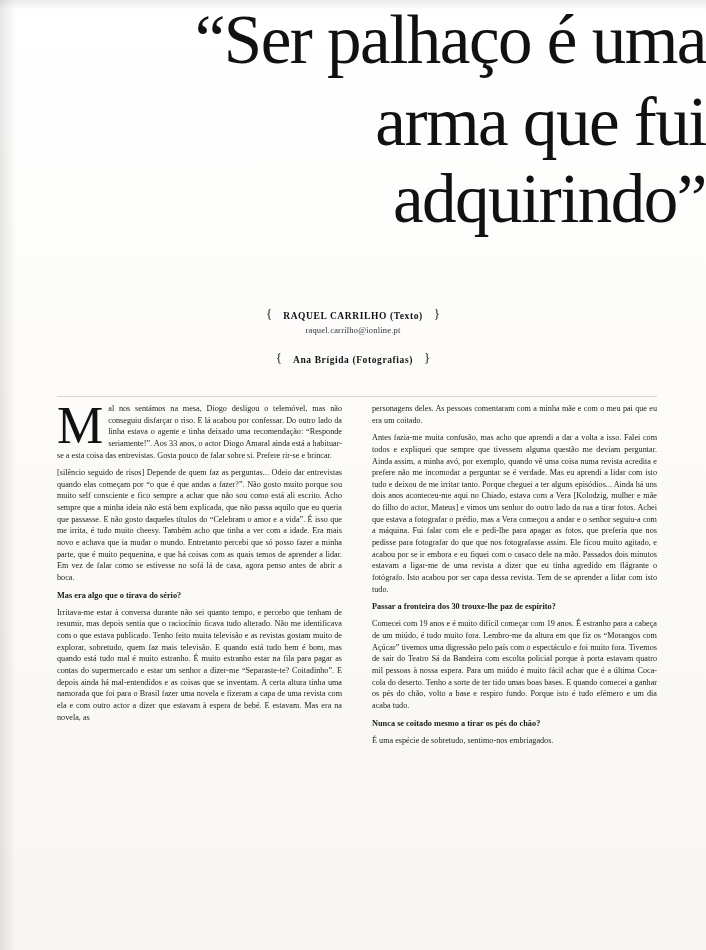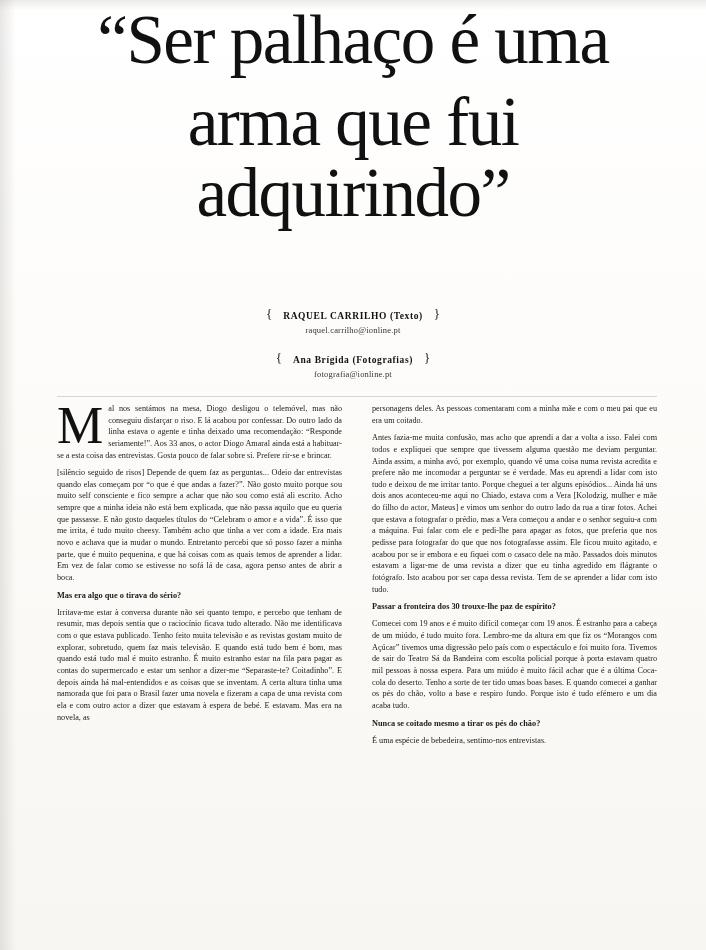--- a/index.html
+++ b/index.html
@@ -29,31 +29,31 @@
       linear-gradient(180deg, #ffffff 0%, #fdfcfa 35%, #faf9f6 70%, #f7f6f3 100%);
     pointer-events: none;
   }
 
   
   .headline {
     position: absolute;
     top: 6px;
     left: 0;
     width: 706px;
-    text-align: center;
+    text-align: right;
     font-family: "Liberation Serif", serif;
     font-size: 66px;
     line-height: 0.99;
     letter-spacing: -1.5px;
     color: #111111;
     font-weight: 400;
   }
   .headline .l1 { display: block; font-size: 69px; }
   .headline .l2 { display: block; font-size: 69px; margin-top: 14px;}
-  .headline .l3 { display: block; font-size: 69px; margin-top: 2px;}
+  .headline .l3 { display: block; font-size: 69px; margin-top: 8px;}
 
   
   .credits {
     position: absolute;
     top: 305px;
     left: 0;
     width: 706px;
     text-align: center;
   }
   .credit-block { margin-bottom: 14px; }
@@ -158,35 +158,34 @@
     <div class="credit-block">
       <span class="brace">{</span>
       <span class="credit-name">RAQUEL CARRILHO (Texto)</span>
       <span class="brace">}</span>
       <span class="credit-mail">raquel.carrilho@ionline.pt</span>
     </div>
     <div class="credit-block">
       <span class="brace">{</span>
       <span class="credit-name">Ana Brígida (Fotografias)</span>
       <span class="brace">}</span>
-      <span class="credit-mail">fotografia@ionline.pt</span>
     </div>
   </div>
 
   <div class="rule-top"></div>
 
   <div class="columns">
     <div class="col" id="col-left">
         <p class="dropcap-para"><span class="dropcap">M</span><span>al nos sentámos na mesa, Diogo desligou o telemóvel, mas não conseguiu disfarçar o riso. E lá acabou por confessar. Do outro lado da linha estava o agente e tinha deixado uma recomendação: “Responde seriamente!”. Aos 33 anos, o actor Diogo Amaral ainda está a habituar-se a esta coisa das entrevistas. Gosta pouco de falar sobre si. Prefere rir-se e brincar.</span></p>
         <p>[silêncio seguido de risos] Depende de quem faz as perguntas... Odeio dar entrevistas quando elas começam por “o que é que andas a fazer?”. Não gosto muito porque sou muito self consciente e fico sempre a achar que não sou como está ali escrito. Acho sempre que a minha ideia não está bem explicada, que não passa aquilo que eu queria que passasse. E não gosto daqueles títulos do “Celebram o amor e a vida”. É isso que me irrita, é tudo muito cheesy. Também acho que tinha a ver com a idade. Era mais novo e achava que ia mudar o mundo. Entretanto percebi que só posso fazer a minha parte, que é muito pequenina, e que há coisas com as quais temos de aprender a lidar. Em vez de falar como se estivesse no sofá lá de casa, agora penso antes de abrir a boca.</p>
         <p class="q">Mas era algo que o tirava do sério?</p>
         <p>Irritava-me estar à conversa durante não sei quanto tempo, e percebo que tenham de resumir, mas depois sentia que o raciocínio ficava tudo alterado. Não me identificava com o que estava publicado. Tenho feito muita televisão e as revistas gostam muito de explorar, sobretudo, quem faz mais televisão. E quando está tudo bem é bom, mas quando está tudo mal é muito estranho. É muito estranho estar na fila para pagar as contas do supermercado e estar um senhor a dizer-me “Separaste-te? Coitadinho”. E depois ainda há mal-entendidos e as coisas que se inventam. A certa altura tinha uma namorada que foi para o Brasil fazer uma novela e fizeram a capa de uma revista com ela e com outro actor a dizer que estavam à espera de bebé. E estavam. Mas era na novela, as</p>
       </div>
     <div class="col" id="col-right">
         <p>personagens deles. As pessoas comentaram com a minha mãe e com o meu pai que eu era um coitado.</p>
         <p>Antes fazia-me muita confusão, mas acho que aprendi a dar a volta a isso. Falei com todos e expliquei que sempre que tivessem alguma questão me deviam perguntar. Ainda assim, a minha avó, por exemplo, quando vê uma coisa numa revista acredita e prefere não me incomodar a perguntar se é verdade. Mas eu aprendi a lidar com isto tudo e deixou de me irritar tanto. Porque cheguei a ter alguns episódios... Ainda há uns dois anos aconteceu-me aqui no Chiado, estava com a Vera [Kolodzig, mulher e mãe do filho do actor, Mateus] e vimos um senhor do outro lado da rua a tirar fotos. Achei que estava a fotografar o prédio, mas a Vera começou a andar e o senhor seguiu-a com a máquina. Fui falar com ele e pedi-lhe para apagar as fotos, que preferia que nos pedisse para fotografar do que que nos fotografasse assim. Ele ficou muito agitado, e acabou por se ir embora e eu fiquei com o casaco dele na mão. Passados dois minutos estavam a ligar-me de uma revista a dizer que eu tinha agredido em flágrante o fotógrafo. Isto acabou por ser capa dessa revista. Tem de se aprender a lidar com isto tudo.</p>
         <p class="q">Passar a fronteira dos 30 trouxe-lhe paz de espírito?</p>
         <p>Comecei com 19 anos e é muito difícil começar com 19 anos. É estranho para a cabeça de um miúdo, é tudo muito fora. Lembro-me da altura em que fiz os “Morangos com Açúcar” tivemos uma digressão pelo país com o espectáculo e foi muito fora. Tivemos de sair do Teatro Sá da Bandeira com escolta policial porque à porta estavam quatro mil pessoas à nossa espera. Para um miúdo é muito fácil achar que é a última Coca-cola do deserto. Tenho a sorte de ter tido umas boas bases. E quando comecei a ganhar os pés do chão, volto a base e respiro fundo. Porque isto é tudo efémero e um dia acaba tudo.</p>
         <p class="q">Nunca se coitado mesmo a tirar os pés do chão?</p>
-        <p>É uma espécie de bebedeira, sentimo-nos entrevistas.</p>
+        <p>É uma espécie de sobretudo, sentimo-nos embriagados.</p>
       </div>
   </div>
 </div>
 
 </body></html>

